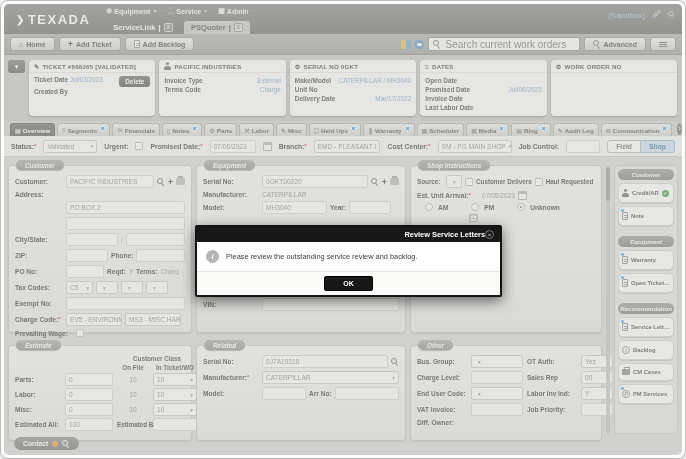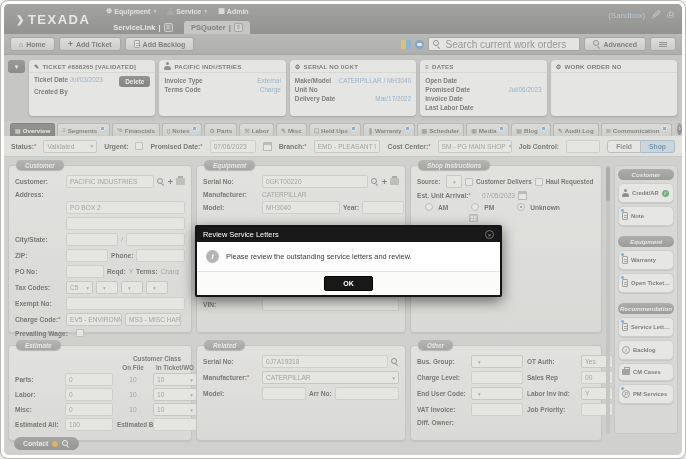--- a/index.html
+++ b/index.html
@@ -124,21 +124,21 @@
   
   .contact-pill{position:absolute;left:10px;bottom:5px;background:linear-gradient(#8f8f8d,#747472);color:#fff;border-radius:9px;padding:2.5px 9px;font-size:6.8px;font-weight:bold;display:flex;gap:4px;align-items:center;cursor:pointer;z-index:10;}
   .orange-dot{width:6px;height:6px;border-radius:50%;background:#f0a030;}
   .i-search-w{width:8px;height:8px;position:relative;display:inline-block;}
   .i-search-w::before{content:"";position:absolute;top:0;left:0;width:4px;height:4px;border:1.2px solid #fff;border-radius:50%;}
   .i-search-w::after{content:"";position:absolute;bottom:0;right:1px;width:3px;height:1.2px;background:#fff;transform:rotate(45deg);}
 
   
   .dim{position:absolute;inset:0;background:rgba(198,198,196,.42);z-index:40;pointer-events:none;}
   .modal{position:absolute;left:191px;top:221px;width:307px;z-index:50;background:#fff;border:2px solid #141414;border-radius:2px;box-shadow:0 4px 14px rgba(0,0,0,.55);}
-  .modal-title{background:#181818;color:#fff;font-size:7.4px;font-weight:normal;padding:3px 6px;display:flex;justify-content:space-between;align-items:center;}
+  .modal-title{background:#181818;color:#fff;font-size:7.4px;font-weight:bold;padding:3px 6px;display:flex;justify-content:flex-end;align-items:center;}
   .m-close{width:9px;height:9px;border:1px solid #777;border-radius:50%;color:#aaa;font-size:6px;line-height:8px;text-align:center;cursor:pointer;}
   .modal-body{display:flex;align-items:center;gap:7px;padding:8px 9px;font-size:7.4px;color:#3a3a38;background:#fff;}
   .m-info{width:13px;height:13px;border-radius:50%;background:#b5b5b3;color:#fff;font-size:8px;line-height:13px;text-align:center;font-style:italic;font-weight:bold;flex-shrink:0;}
   .modal-footer{border-top:1px solid #e4e4e2;padding:4px;display:flex;justify-content:center;background:#fbfbf9;}
   .ok-btn{background:#181818;color:#fff;font-size:7px;font-weight:bold;padding:3px 18px;border-radius:2px;border:1px solid #000;cursor:pointer;}
 </style>
 </head>
 <body>
 
 <div class="app">
@@ -513,21 +513,21 @@
               <span class="i-search"></span>
               <span class="i-plus">+</span>
               <span class="i-print"></span>
             </div>
         <div class="frow">
               <span class="flabel" style="width:56px;">Manufacturer:</span>
               <span class="gtxt">CATERPILLAR</span>
             </div>
         <div class="frow">
               <span class="flabel" style="width:56px;">Model:</span>
-              <input class="inp" style="width: 78px;" value="MH3040">
+              <input class="inp" style="width: 65px;" value="MH3040">
               <span class="flabel2">Year:</span>
               <input class="inp" style="width: 20px; padding-left: 37px;" value="2022">
             </div>
         <div style="height:49px;"></div>
         <div class="frow">
               <span class="flabel" style="width:56px;">SMU:</span>
               <span class="gtxt">N/A</span>
               <input class="inp" style="width: 22px; text-align: right;" value="210">
               <span class="sel" style="width:34px;">
                 <span>Hours</span>
@@ -686,21 +686,21 @@
 
   <div class="dim"></div>
 
   <div class="modal">
     <div class="modal-title">
       <span>Review Service Letters</span>
       <span class="m-close">×</span>
     </div>
     <div class="modal-body">
       <span class="m-info">i</span>
-      <span>Please review the outstanding service letters and review.</span>
+      <span>Please review the outstanding service review and backlog.</span>
     </div>
     <div class="modal-footer">
       <button class="ok-btn">OK</button>
     </div>
   </div>
 
 </div>
 </div>
 
 </body></html>

